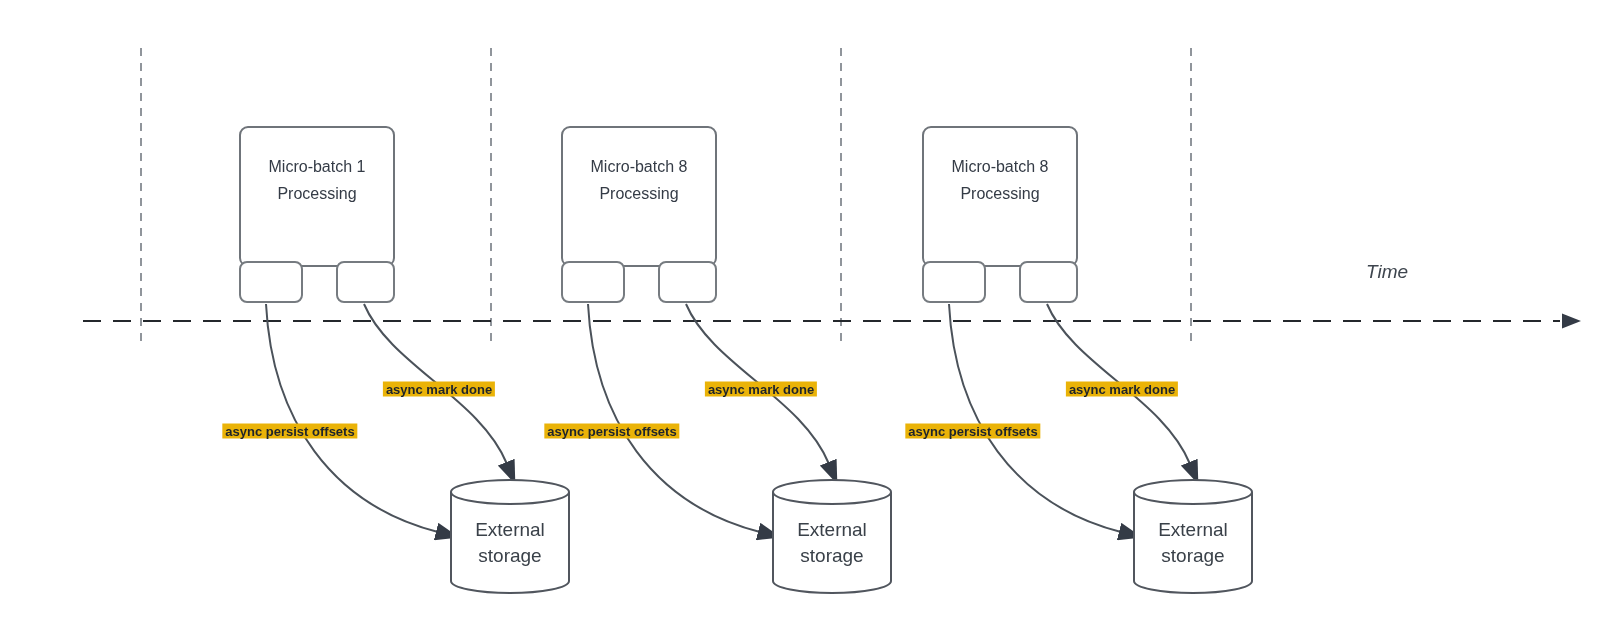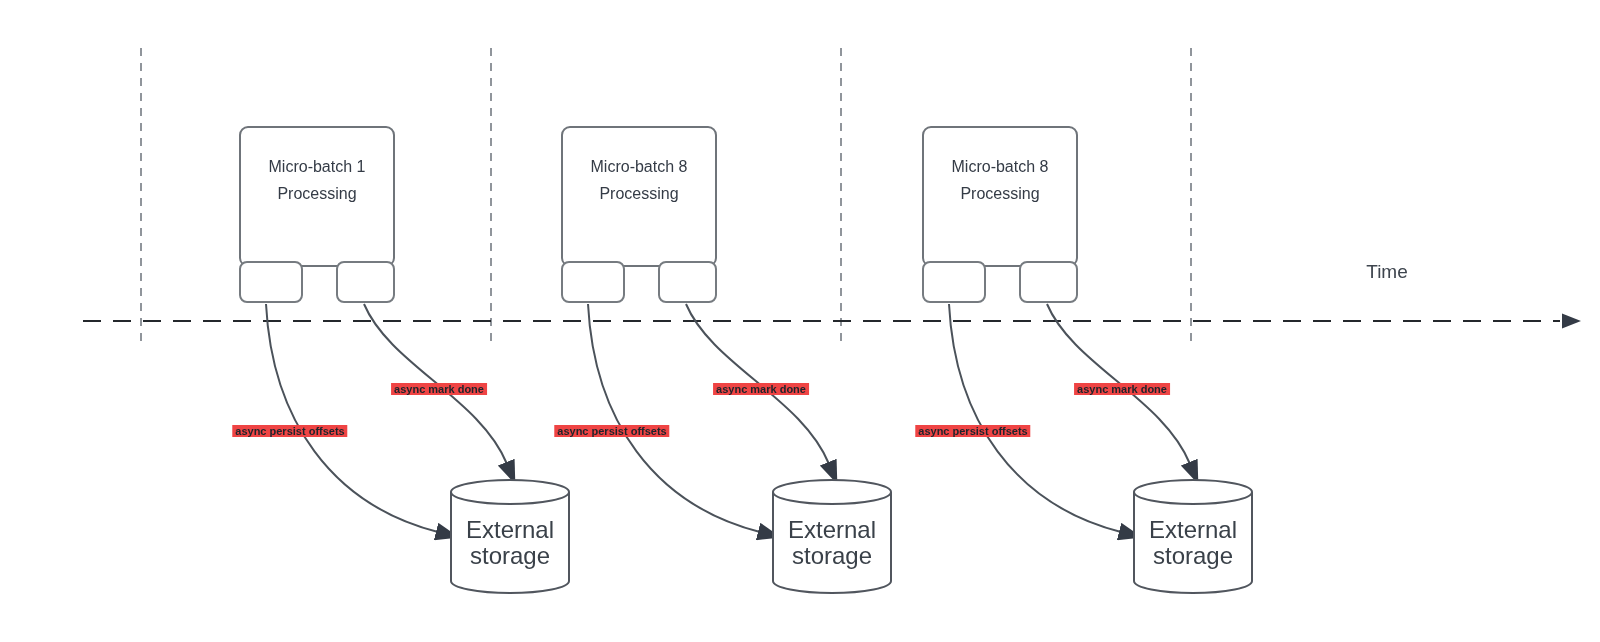--- a/index.html
+++ b/index.html
@@ -56,45 +56,46 @@
     background: #ffffff;
   }
   .mini-a { left: 239px; width: 60px; }
   .mini-b { left: 336px; width: 55px; }
 
   .cyl-label {
     position: absolute;
     left: 451px; top: 517px;
     width: 118px;
     text-align: center;
-    font-size: 24px;
+    font-size: 19px;
     line-height: 26px;
     color: #3a4149;
   }
   .edge-label {
     position: absolute;
     transform: translate(-50%, -50%);
     white-space: nowrap;
-    font-size: 11px;
+    font-size: 13px;
     font-weight: bold;
     color: #1e242b;
-    background: #ef4444;
+    background: #eab308;
     padding: 0 3px;
     text-align: right;
   }
   .lbl-persist { left: 290px; top: 431px; }
   .lbl-done    { left: 439px; top: 389px; }
 
   .time-label {
     position: absolute;
     left: 1387px; top: 272px;
     transform: translate(-50%, -50%);
     font-size: 19px;
     color: #3e454e;
     white-space: nowrap;
+    font-style: italic;
   }
 </style>
 </head>
 <body>
 
 <div id="canvas">
 
   <svg id="wires" viewBox="0 0 1600 642" xmlns="http://www.w3.org/2000/svg">
     <defs>
       <marker id="arrow" viewBox="0 0 12 9" refX="1" refY="4.5" markerWidth="12" markerHeight="9" orient="auto-start-reverse">

